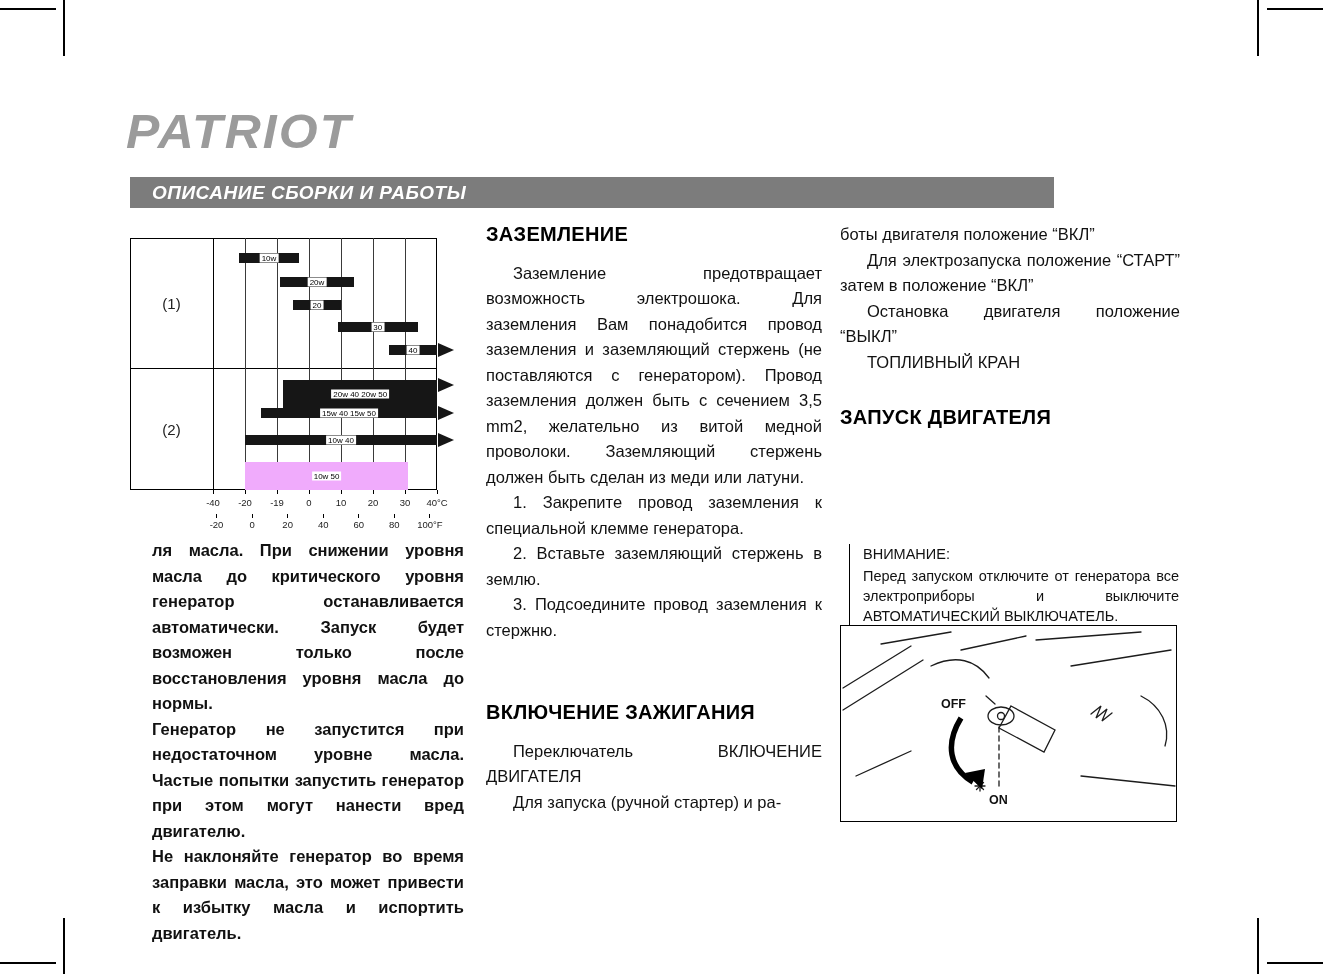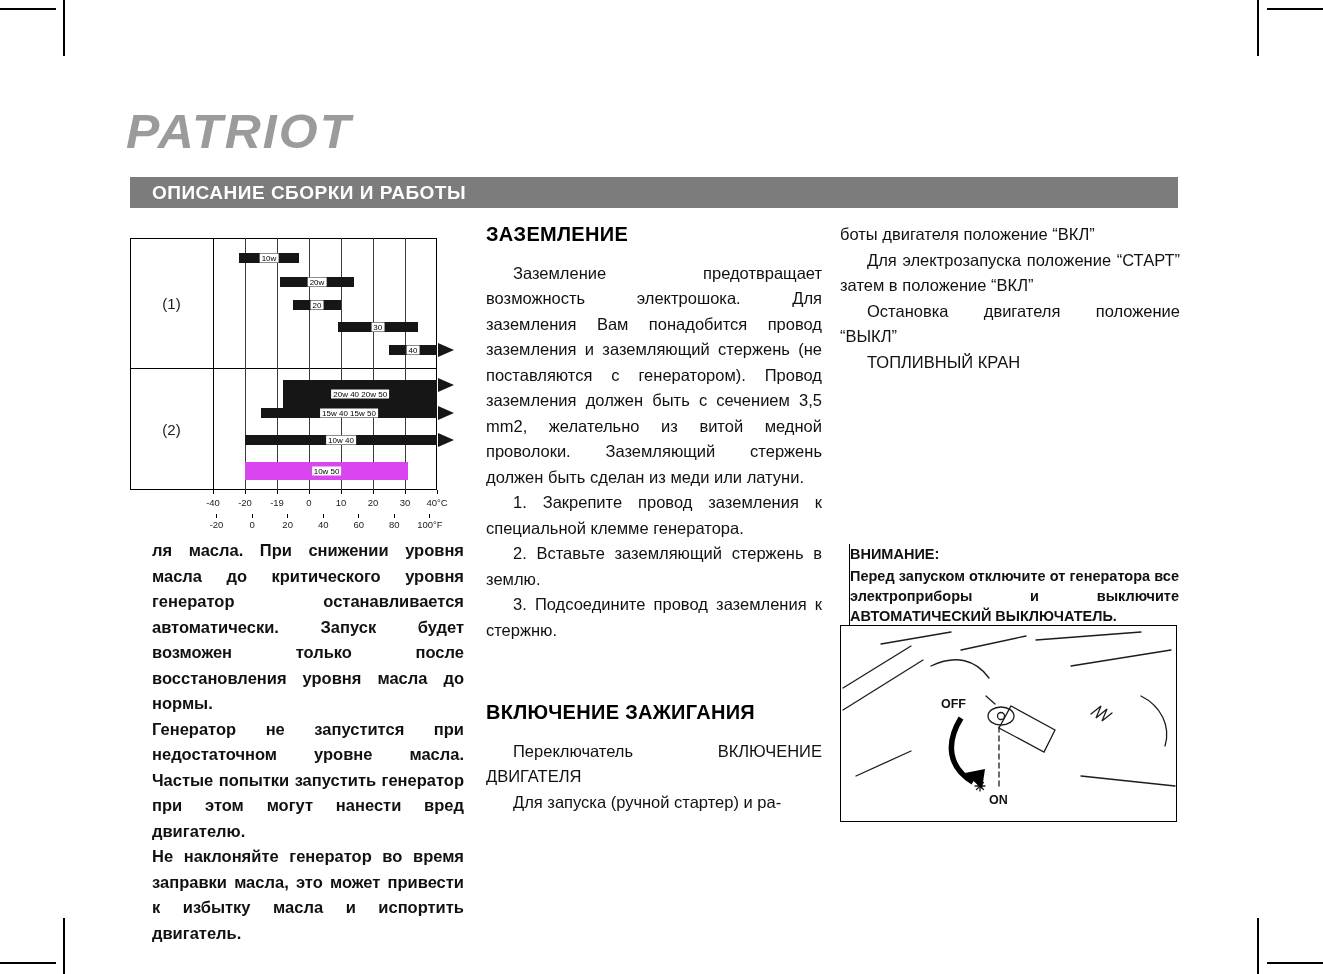--- a/index.html
+++ b/index.html
@@ -10,23 +10,23 @@
   
   .crop-v{position:absolute;width:2px;height:56px;background:#000;}
   .crop-h{position:absolute;height:2px;width:56px;background:#000;}
 
   .logo{
     position:absolute;left:126px;top:104px;
     font-size:48px;font-weight:bold;font-style:italic;
     color:#9b9b9b;letter-spacing:2px;transform:scaleX(1.04);transform-origin:left;
   }
   .header-bar{
-    position:absolute;left:130px;top:177px;width:1048px;height:31px;
+    position:absolute;left:130px;top:177px;width:924px;height:31px;
     background:#7c7c7c;color:#fff;display:flex;align-items:center;
-    box-sizing:border-box;padding-left:22px;
+    box-sizing:border-box;padding-left:22px;font-style:italic;
   }
   .header-bar span{font-weight:bold;font-size:19px;letter-spacing:0.5px;}
 
   .chart{
     position:absolute;left:130px;top:238px;width:345px;height:305px;
   }
   .chart *{box-sizing:border-box;}
 
   .col{position:absolute;font-size:16.5px;line-height:25.5px;text-align:justify;}
   .col p{margin:0;}
@@ -34,22 +34,22 @@
   .col h2{font-size:20px;margin:0 0 13px 0;letter-spacing:0.3px;color:#000;}
 
   .left-text{left:152px;top:538px;width:312px;font-weight:bold;}
   .mid-col{left:486px;top:222px;width:336px;}
   .mid-col h2.h2-second{margin-top:57px;margin-bottom:13px;}
   .right-col{left:840px;top:222px;width:340px;}
   .right-col h2{margin-top:30px;}
 
   .warning{
     position:absolute;left:849px;top:544px;width:330px;
-    border-left:1px solid #000;box-sizing:border-box;
-    font-weight:bold;font-size:14.5px;line-height:20px;text-align:justify;
+    border-left:1px solid #000;padding-left:13px;box-sizing:border-box;
+    font-weight:normal;font-size:14.5px;line-height:20px;text-align:justify;
   }
   .warning p{margin:0;}
   .warning .w-title{margin-bottom:2px;}
 
   .figure{
     position:absolute;left:840px;top:625px;width:337px;height:197px;
     border:1px solid #000;box-sizing:border-box;background:#fff;
   }
   .figure svg{display:block;width:100%;height:100%;}
 </style>
@@ -106,21 +106,21 @@
       </div>
       <div style="position: absolute; left: 308px; top: 140px; width: 0px; height: 0px; border-top: 7px solid transparent; border-bottom: 7px solid transparent; border-left: 16px solid rgb(22, 22, 22);"></div>
       <div style="position: absolute; left: 131px; top: 170px; width: 176px; height: 10px; background: rgb(22, 22, 22);">
         <span style="position: absolute; left: 50%; top: 50%; transform: translate(-50%, -50%); background: rgb(255, 255, 255); font-size: 8px; line-height: 9px; padding: 0px 2px; white-space: nowrap; color: rgb(0, 0, 0);">15w 40 15w 50</span>
       </div>
       <div style="position: absolute; left: 308px; top: 168px; width: 0px; height: 0px; border-top: 7px solid transparent; border-bottom: 7px solid transparent; border-left: 16px solid rgb(22, 22, 22);"></div>
       <div style="position: absolute; left: 115px; top: 197px; width: 192px; height: 10px; background: rgb(22, 22, 22);">
         <span style="position: absolute; left: 50%; top: 50%; transform: translate(-50%, -50%); background: rgb(255, 255, 255); font-size: 8px; line-height: 9px; padding: 0px 2px; white-space: nowrap; color: rgb(0, 0, 0);">10w 40</span>
       </div>
       <div style="position: absolute; left: 308px; top: 195px; width: 0px; height: 0px; border-top: 7px solid transparent; border-bottom: 7px solid transparent; border-left: 16px solid rgb(22, 22, 22);"></div>
-      <div style="position: absolute; left: 115px; top: 224px; width: 163.2px; height: 18px; background: #d946ef;">
+      <div style="position: absolute; left: 115px; top: 224px; width: 163.2px; height: 28px; background: #f0abfc;">
         <span style="position: absolute; left: 50%; top: 50%; transform: translate(-50%, -50%); background: rgb(255, 255, 255); font-size: 8px; line-height: 9px; padding: 0px 2px; white-space: nowrap; color: rgb(0, 0, 0);">10w 50</span>
       </div>
       <div style="position: absolute; left: 82.5px; top: 252px; width: 1px; height: 4px; background: rgb(0, 0, 0);"></div>
       <div style="position: absolute; left: 61px; top: 259px; width: 44px; text-align: center; font-size: 9.5px; color: rgb(34, 34, 34);">-40</div>
       <div style="position: absolute; left: 114.5px; top: 252px; width: 1px; height: 4px; background: rgb(0, 0, 0);"></div>
       <div style="position: absolute; left: 93px; top: 259px; width: 44px; text-align: center; font-size: 9.5px; color: rgb(34, 34, 34);">-20</div>
       <div style="position: absolute; left: 146.5px; top: 252px; width: 1px; height: 4px; background: rgb(0, 0, 0);"></div>
       <div style="position: absolute; left: 125px; top: 259px; width: 44px; text-align: center; font-size: 9.5px; color: rgb(34, 34, 34);">-19</div>
       <div style="position: absolute; left: 178.5px; top: 252px; width: 1px; height: 4px; background: rgb(0, 0, 0);"></div>
       <div style="position: absolute; left: 157px; top: 259px; width: 44px; text-align: center; font-size: 9.5px; color: rgb(34, 34, 34);">0</div>
@@ -163,20 +163,21 @@
     <h2 class="h2-second">ВКЛЮЧЕНИЕ ЗАЖИГАНИЯ</h2>
     <p class="ind">Переключатель ВКЛЮЧЕНИЕ ДВИГАТЕЛЯ</p>
     <p class="ind">Для запуска (ручной стартер) и ра-</p>
   </div>
 
   <div class="col right-col">
     <p>боты двигателя положение “ВКЛ”</p>
     <p class="ind">Для электрозапуска положение “СТАРТ” затем в положение “ВКЛ”</p>
     <p class="ind">Остановка двигателя положение “ВЫКЛ”</p>
     <p class="ind">ТОПЛИВНЫЙ КРАН</p>
+    <h2>ЗАПУСК ДВИГАТЕЛЯ</h2>
   </div>
 
   <div class="warning">
     <p class="w-title">ВНИМАНИЕ:</p>
     <p class="w-text">Перед запуском отключите от генератора все электроприборы и выключите АВТОМАТИЧЕСКИЙ ВЫКЛЮЧАТЕЛЬ.</p>
   </div>
 
   <div class="figure">
     <svg viewBox="0 0 335 195">
       <g stroke="#1c1c1c" stroke-width="1.3" fill="none" stroke-linecap="round">

